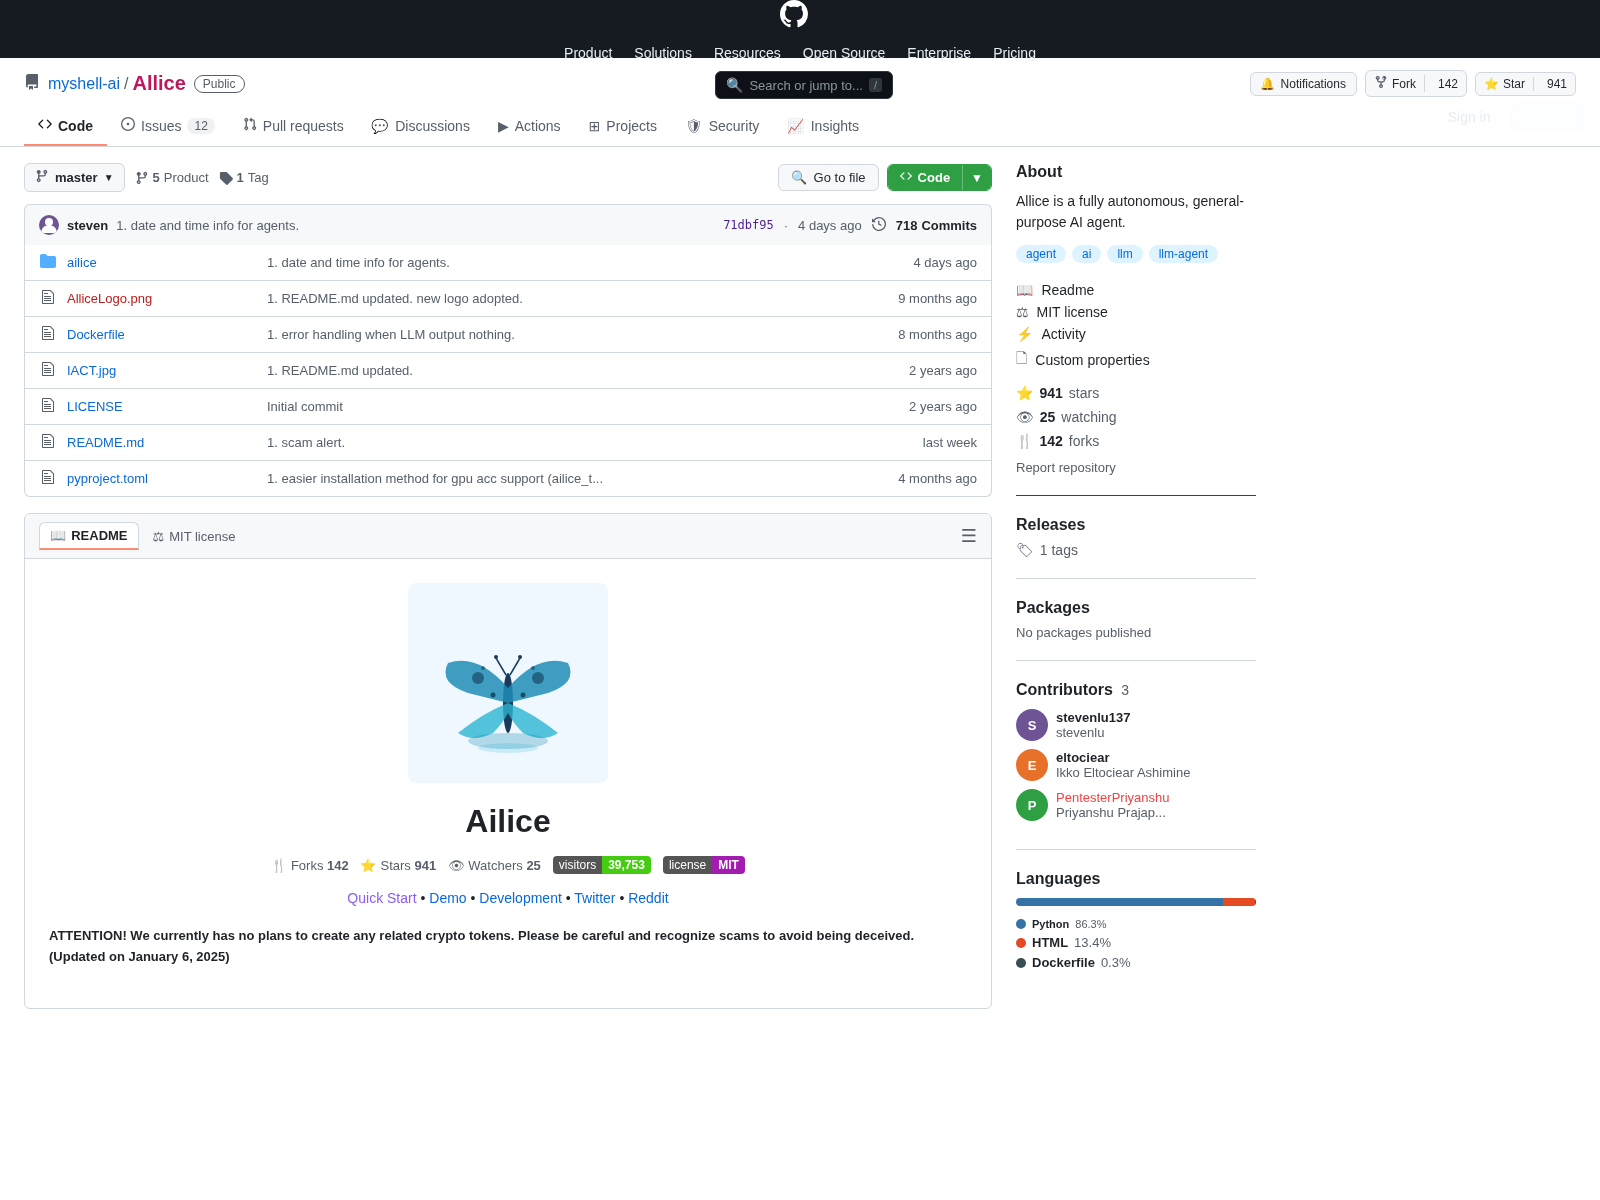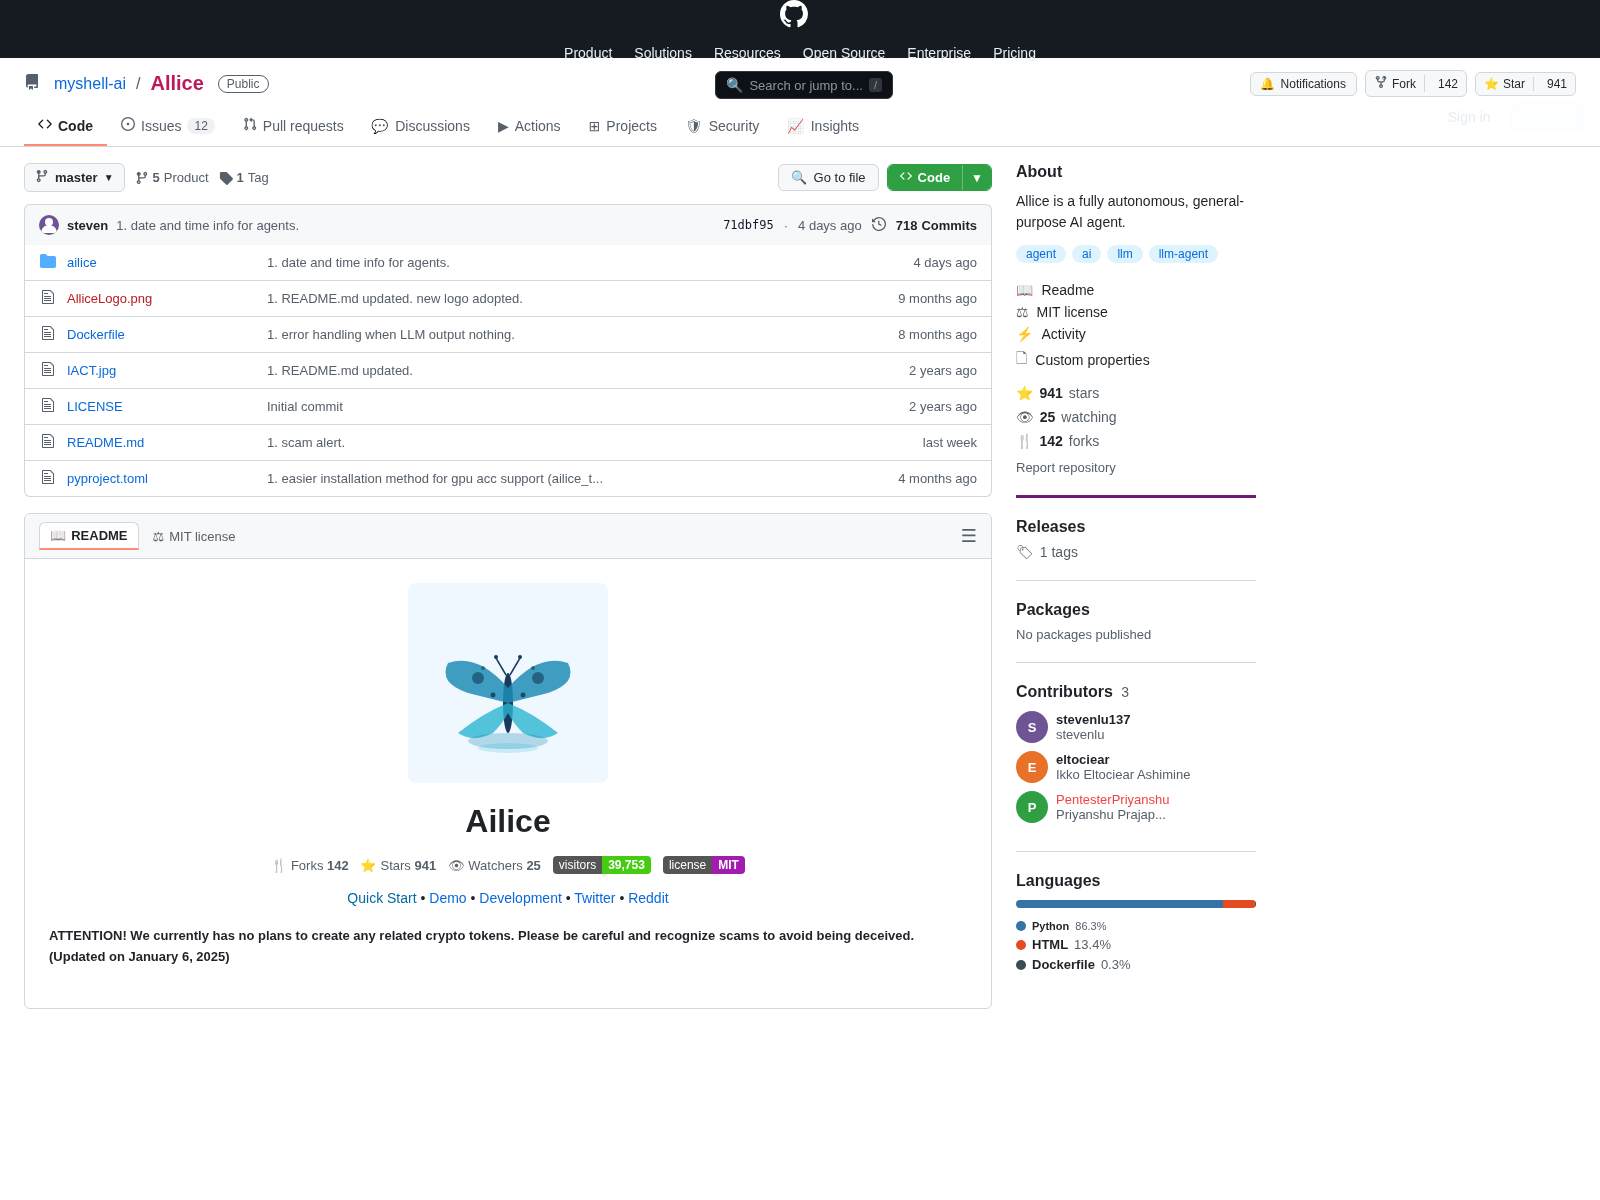--- a/index.html
+++ b/index.html
@@ -35,21 +35,21 @@
     <span style="color:#8b949e; font-size:13px; flex:1;">Search or jump to...</span>
     <span style="background:#30363d; border-radius:3px; padding:1px 5px; font-size:11px; color:#8b949e;">/</span>
   </div>
   <div style="margin-left:auto; display:flex; gap:8px; align-items:center;">
     <button style="background:none; border:none; color:#e6edf3; cursor:pointer; padding:6px 12px; font-size:14px;">Sign in</button>
     <button style="color:#fff; background:rgba(240,246,252,0.15); border:1px solid rgba(240,246,252,0.25); border-radius:6px; cursor:pointer; padding:5px 12px; font-size:14px;">Sign up</button>
   </div>
 </nav>
 
 <div style="background:#fff; border-bottom:1px solid #d0d7de; padding:12px 24px 0;">
-  <div style="display:flex; align-items:center; margin-bottom:10px;gap:6px;">
+  <div style="display:flex; align-items:center; margin-bottom:10px;">
     <span style="color:#57606a; margin-right:8px; font-size:15px;">
       <svg width="16" height="16" viewBox="0 0 16 16" fill="#57606a">
         <path d="M2 2.5A2.5 2.5 0 014.5 0h8.75a.75.75 0 01.75.75v12.5a.75.75 0 01-.75.75h-2.5a.75.75 0 110-1.5h1.75v-2h-8a1 1 0 00-.714 1.7.75.75 0 01-1.072 1.05A2.495 2.495 0 012 11.5v-9zm10.5-1V9h-8c-.356 0-.694.074-1 .208V2.5a1 1 0 011-1h8zM5 12.25v3.25a.25.25 0 00.4.2l1.45-1.087a.25.25 0 01.3 0L8.6 15.7a.25.25 0 00.4-.2v-3.25a.25.25 0 00-.25-.25h-3.5a.25.25 0 00-.25.25z"></path>
       </svg>
     </span>
     <a href="#" style="color:#0969da; text-decoration:none; font-size:16px;">myshell-ai</a>
     <span style="color:#57606a; margin:0 4px; font-size:16px;">/</span>
     <a href="#" style="color:#be185d; text-decoration:none; font-size:20px; font-weight:600;">Allice</a>
     <span style="margin-left:8px; border:1px solid #57606a; border-radius:999px; font-size:12px; color:#57606a; padding:1px 8px;">Public</span>
     <div style="margin-left:auto; display:flex; gap:8px; align-items:center;">
@@ -181,21 +181,21 @@
         <div style="width:20px; height:20px; border-radius:50%; background:#6e5494; display:flex; align-items:center; justify-content:center; font-size:10px; color:#fff; overflow:hidden;">
           <svg width="20" height="20" viewBox="0 0 20 20" fill="white">
               <circle cx="10" cy="7" r="4"></circle>
               <path d="M2 18c0-4.4 3.6-8 8-8s8 3.6 8 8"></path>
             </svg>
         </div>
         <span style="font-weight:600; font-size:13px; cursor:pointer;">steven</span>
         <span style="font-size:13px; color:#57606a;">1. date and time info for agents.</span>
       </div>
       <div style="display:flex; align-items:center; gap:10px; font-size:13px; color:#57606a;">
-        <span style="color:#0f172a; font-family:monospace; font-size:12px; cursor:pointer;">71dbf95</span>
+        <span style="color:#4c1d95; font-family:monospace; font-size:12px; cursor:pointer;">71dbf95</span>
         <span>·</span>
         <span>4 days ago</span>
         <span style="color:#57606a;">
           <svg width="14" height="14" viewBox="0 0 16 16" fill="#57606a">
               <path d="M1.643 3.143L.427 1.927A.25.25 0 000 2.104V5.75c0 .138.112.25.25.25h3.646a.25.25 0 00.177-.427L2.715 4.215a6.5 6.5 0 11-1.18 4.458.75.75 0 10-1.493.154 8.001 8.001 0 101.6-5.684zM7.75 4a.75.75 0 01.75.75v2.992l2.028.812a.75.75 0 01-.557 1.392l-2.5-1A.75.75 0 017 8.25v-3.5A.75.75 0 017.75 4z"></path>
             </svg>
         </span>
         <a href="#" style="display:flex; align-items:center; gap:4px; color:#1f2328; font-size:13px; font-weight:600; text-decoration:none;">
           <strong>718</strong>
           <span>Commits</span>
@@ -340,41 +340,41 @@
             <span style="background:#555; color:#fff; padding:2px 6px;">visitors</span>
             <span style="background:#4c1; color:#fff; padding:2px 6px; font-weight:600;">39,753</span>
           </span>
           <span style="display:flex; align-items:center; gap:0; border-radius:4px; overflow:hidden; font-size:12px;">
             <span style="background:#555; color:#fff; padding:2px 6px;">license</span>
             <span style="background:#a21caf; color:#fff; padding:2px 6px; font-weight:600;">MIT</span>
           </span>
         </div>
 
         <div style="text-align:center; margin-bottom:20px; font-size:14px;">
-          <a href="#" style="color:#0369a1; text-decoration:none;">Quick Start</a>
+          <a href="#" style="color:#8b5cf6; text-decoration:none;">Quick Start</a>
           <span> • </span>
           <a href="#" style="color:#0969da; text-decoration:none;">Demo</a>
           <span> • </span>
           <a href="#" style="color:#0969da; text-decoration:none;">Development</a>
           <span> • </span>
           <a href="#" style="color:#0969da; text-decoration:none;">Twitter</a>
           <span> • </span>
           <a href="#" style="color:#0969da; text-decoration:none;">Reddit</a>
         </div>
 
         <div style="font-size:13px; color:#1f2328; line-height:1.6; margin-bottom:16px;">
           <p><strong>ATTENTION! We currently has no plans to create any related crypto tokens. Please be careful and recognize scams to avoid being deceived. (Updated on January 6, 2025)</strong></p>
         </div>
       </div>
     </div>
   </div>
 
   <div style="width:240px; flex-shrink:0;">
 
-    <div style="margin-bottom:20px; padding-bottom:20px; border-bottom:3px solid #701a75;">
+    <div style="margin-bottom:20px; padding-bottom:20px; border-bottom:1px solid #701a75;">
       <h2 style="font-size:16px; font-weight:600; margin-bottom:10px;">About</h2>
       <p style="font-size:14px; color:#1f2328; line-height:1.5; margin-bottom:12px;">Allice is a fully autonomous, general-purpose AI agent.</p>
       <div style="display:flex; flex-wrap:wrap; gap:6px; margin-bottom:16px;">
         <span style="background:#ddf4ff; color:#0969da; border-radius:999px; padding:2px 10px; font-size:12px; cursor:pointer; font-weight:500;">agent</span>
         <span style="background:#ddf4ff; color:#0969da; border-radius:999px; padding:2px 10px; font-size:12px; cursor:pointer; font-weight:500;">ai</span>
         <span style="background:#ddf4ff; color:#0969da; border-radius:999px; padding:2px 10px; font-size:12px; cursor:pointer; font-weight:500;">llm</span>
         <span style="background:#ddf4ff; color:#0969da; border-radius:999px; padding:2px 10px; font-size:12px; cursor:pointer; font-weight:500;">llm-agent</span>
       </div>
       <div>
         <div style="display:flex; align-items:center; gap:8px; font-size:14px; color:#1f2328; cursor:pointer; padding:3px 0;">

